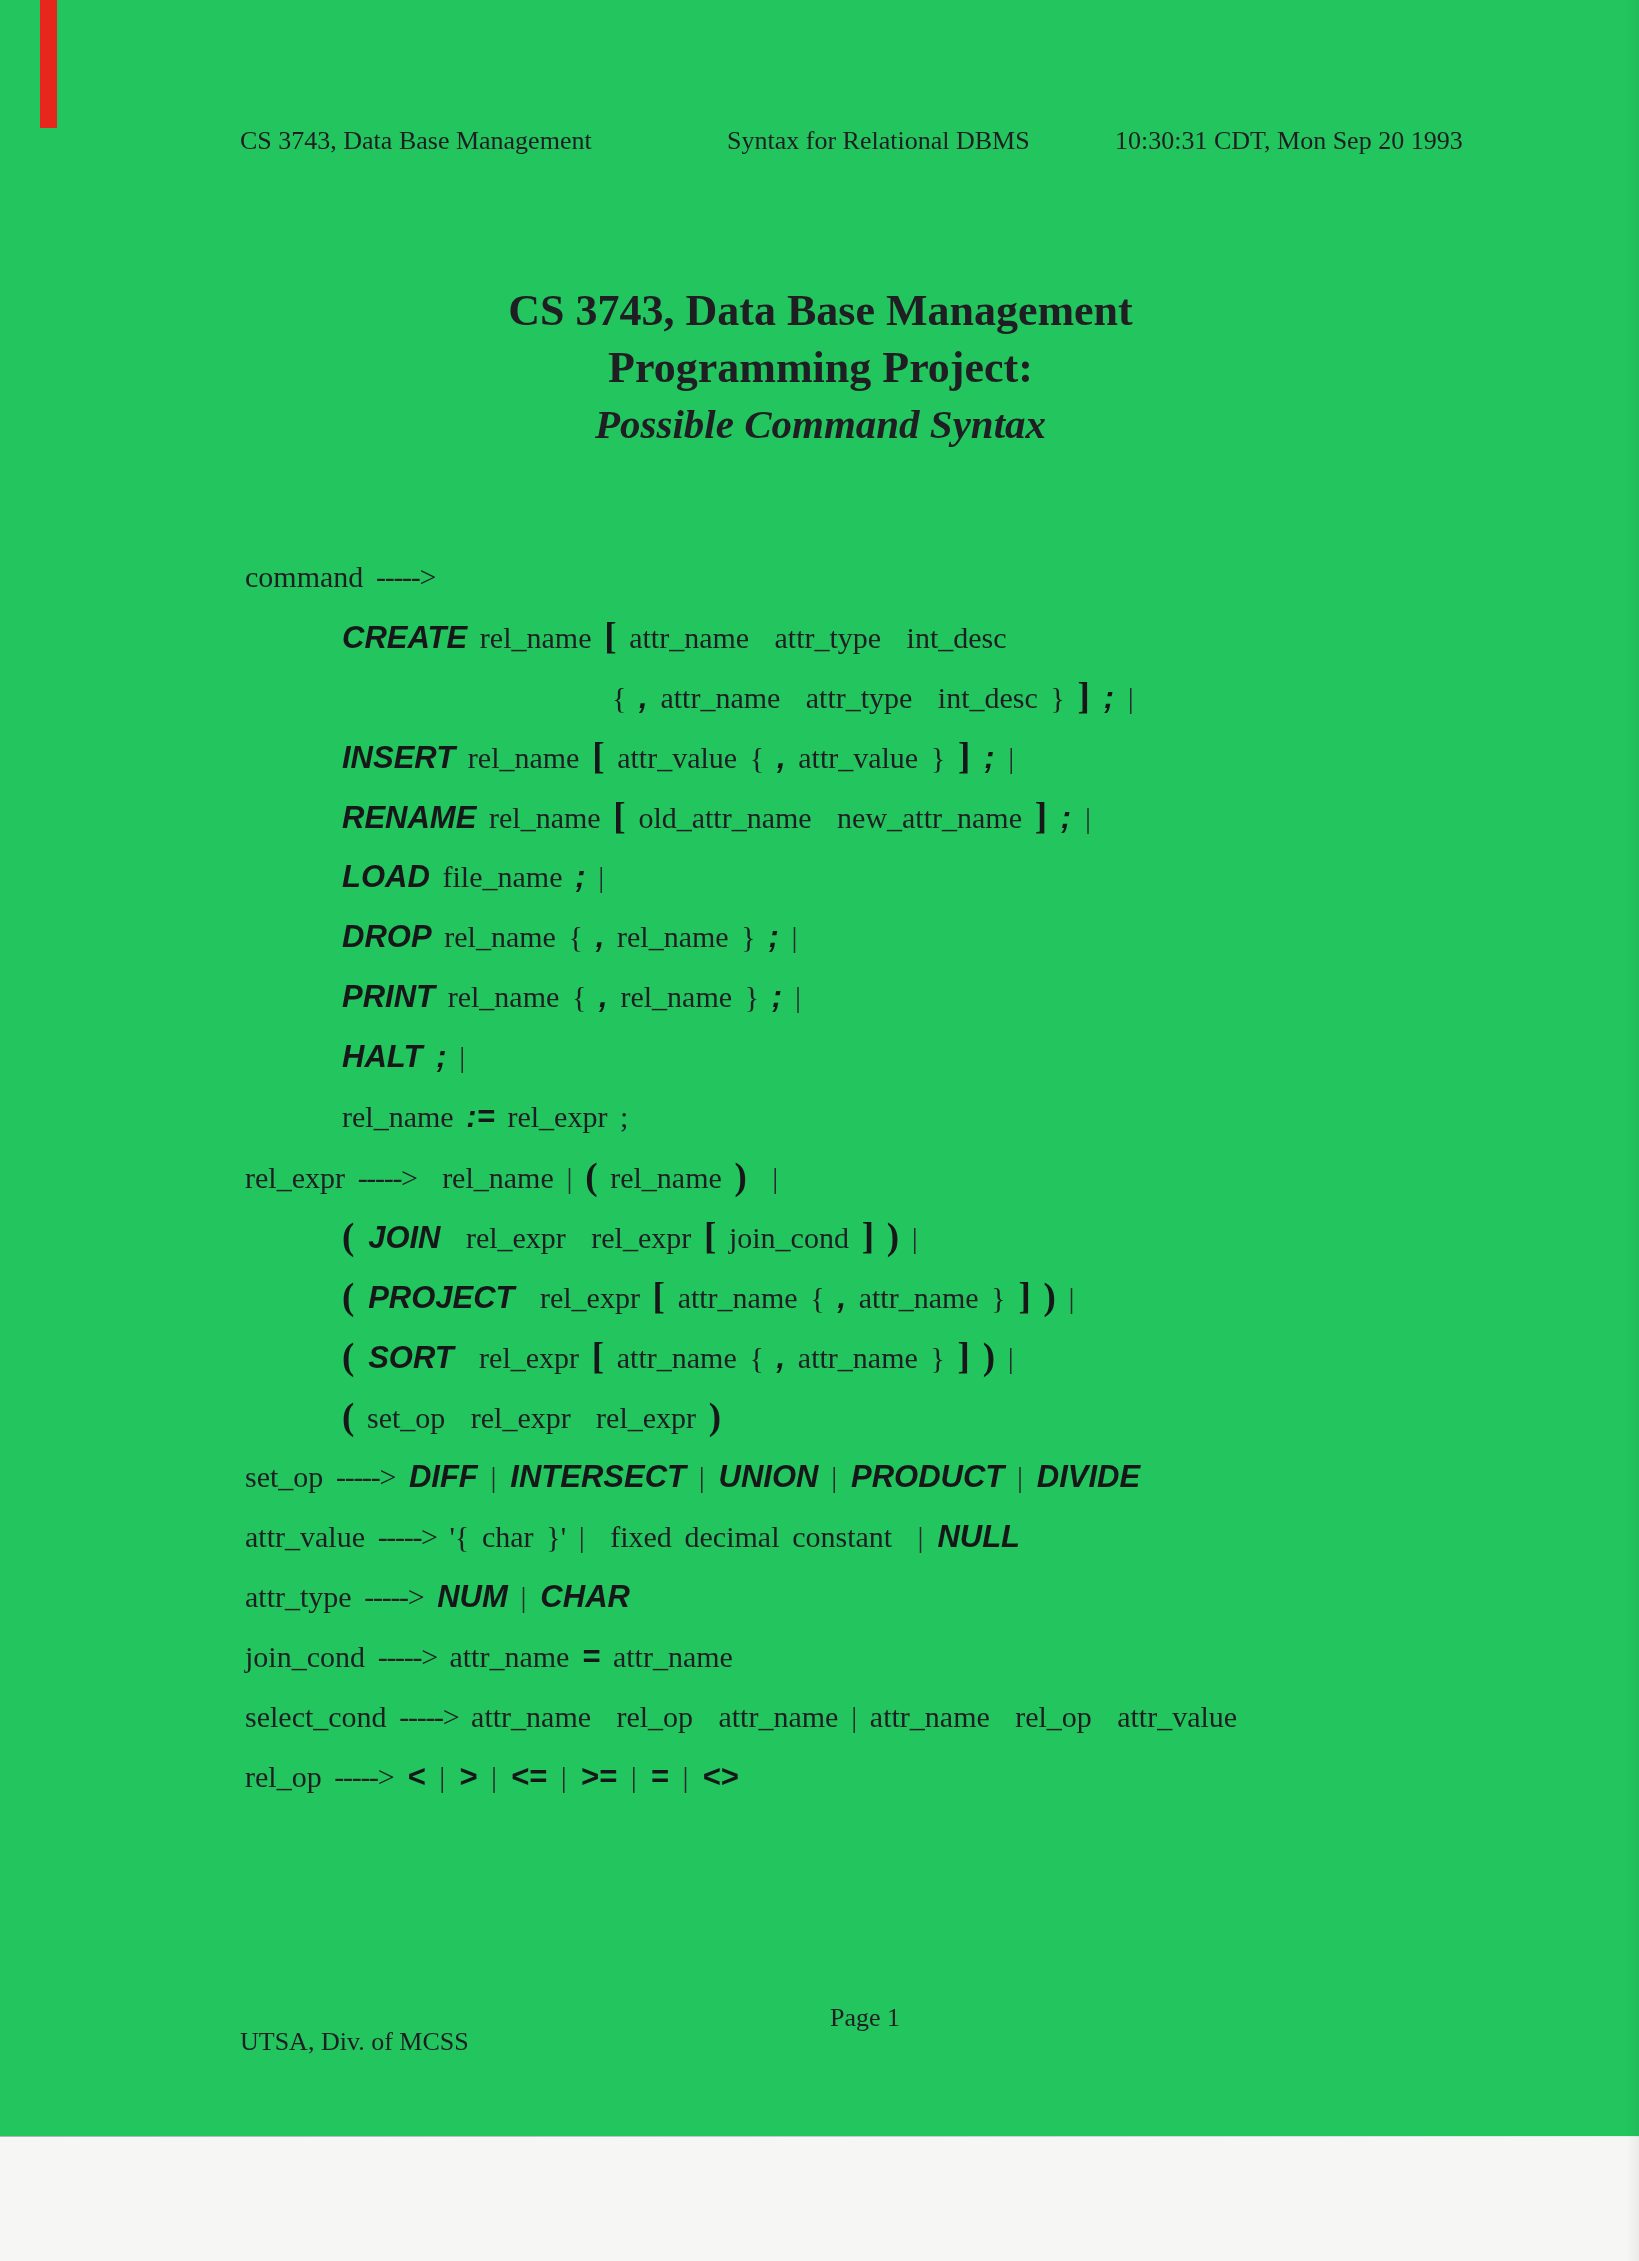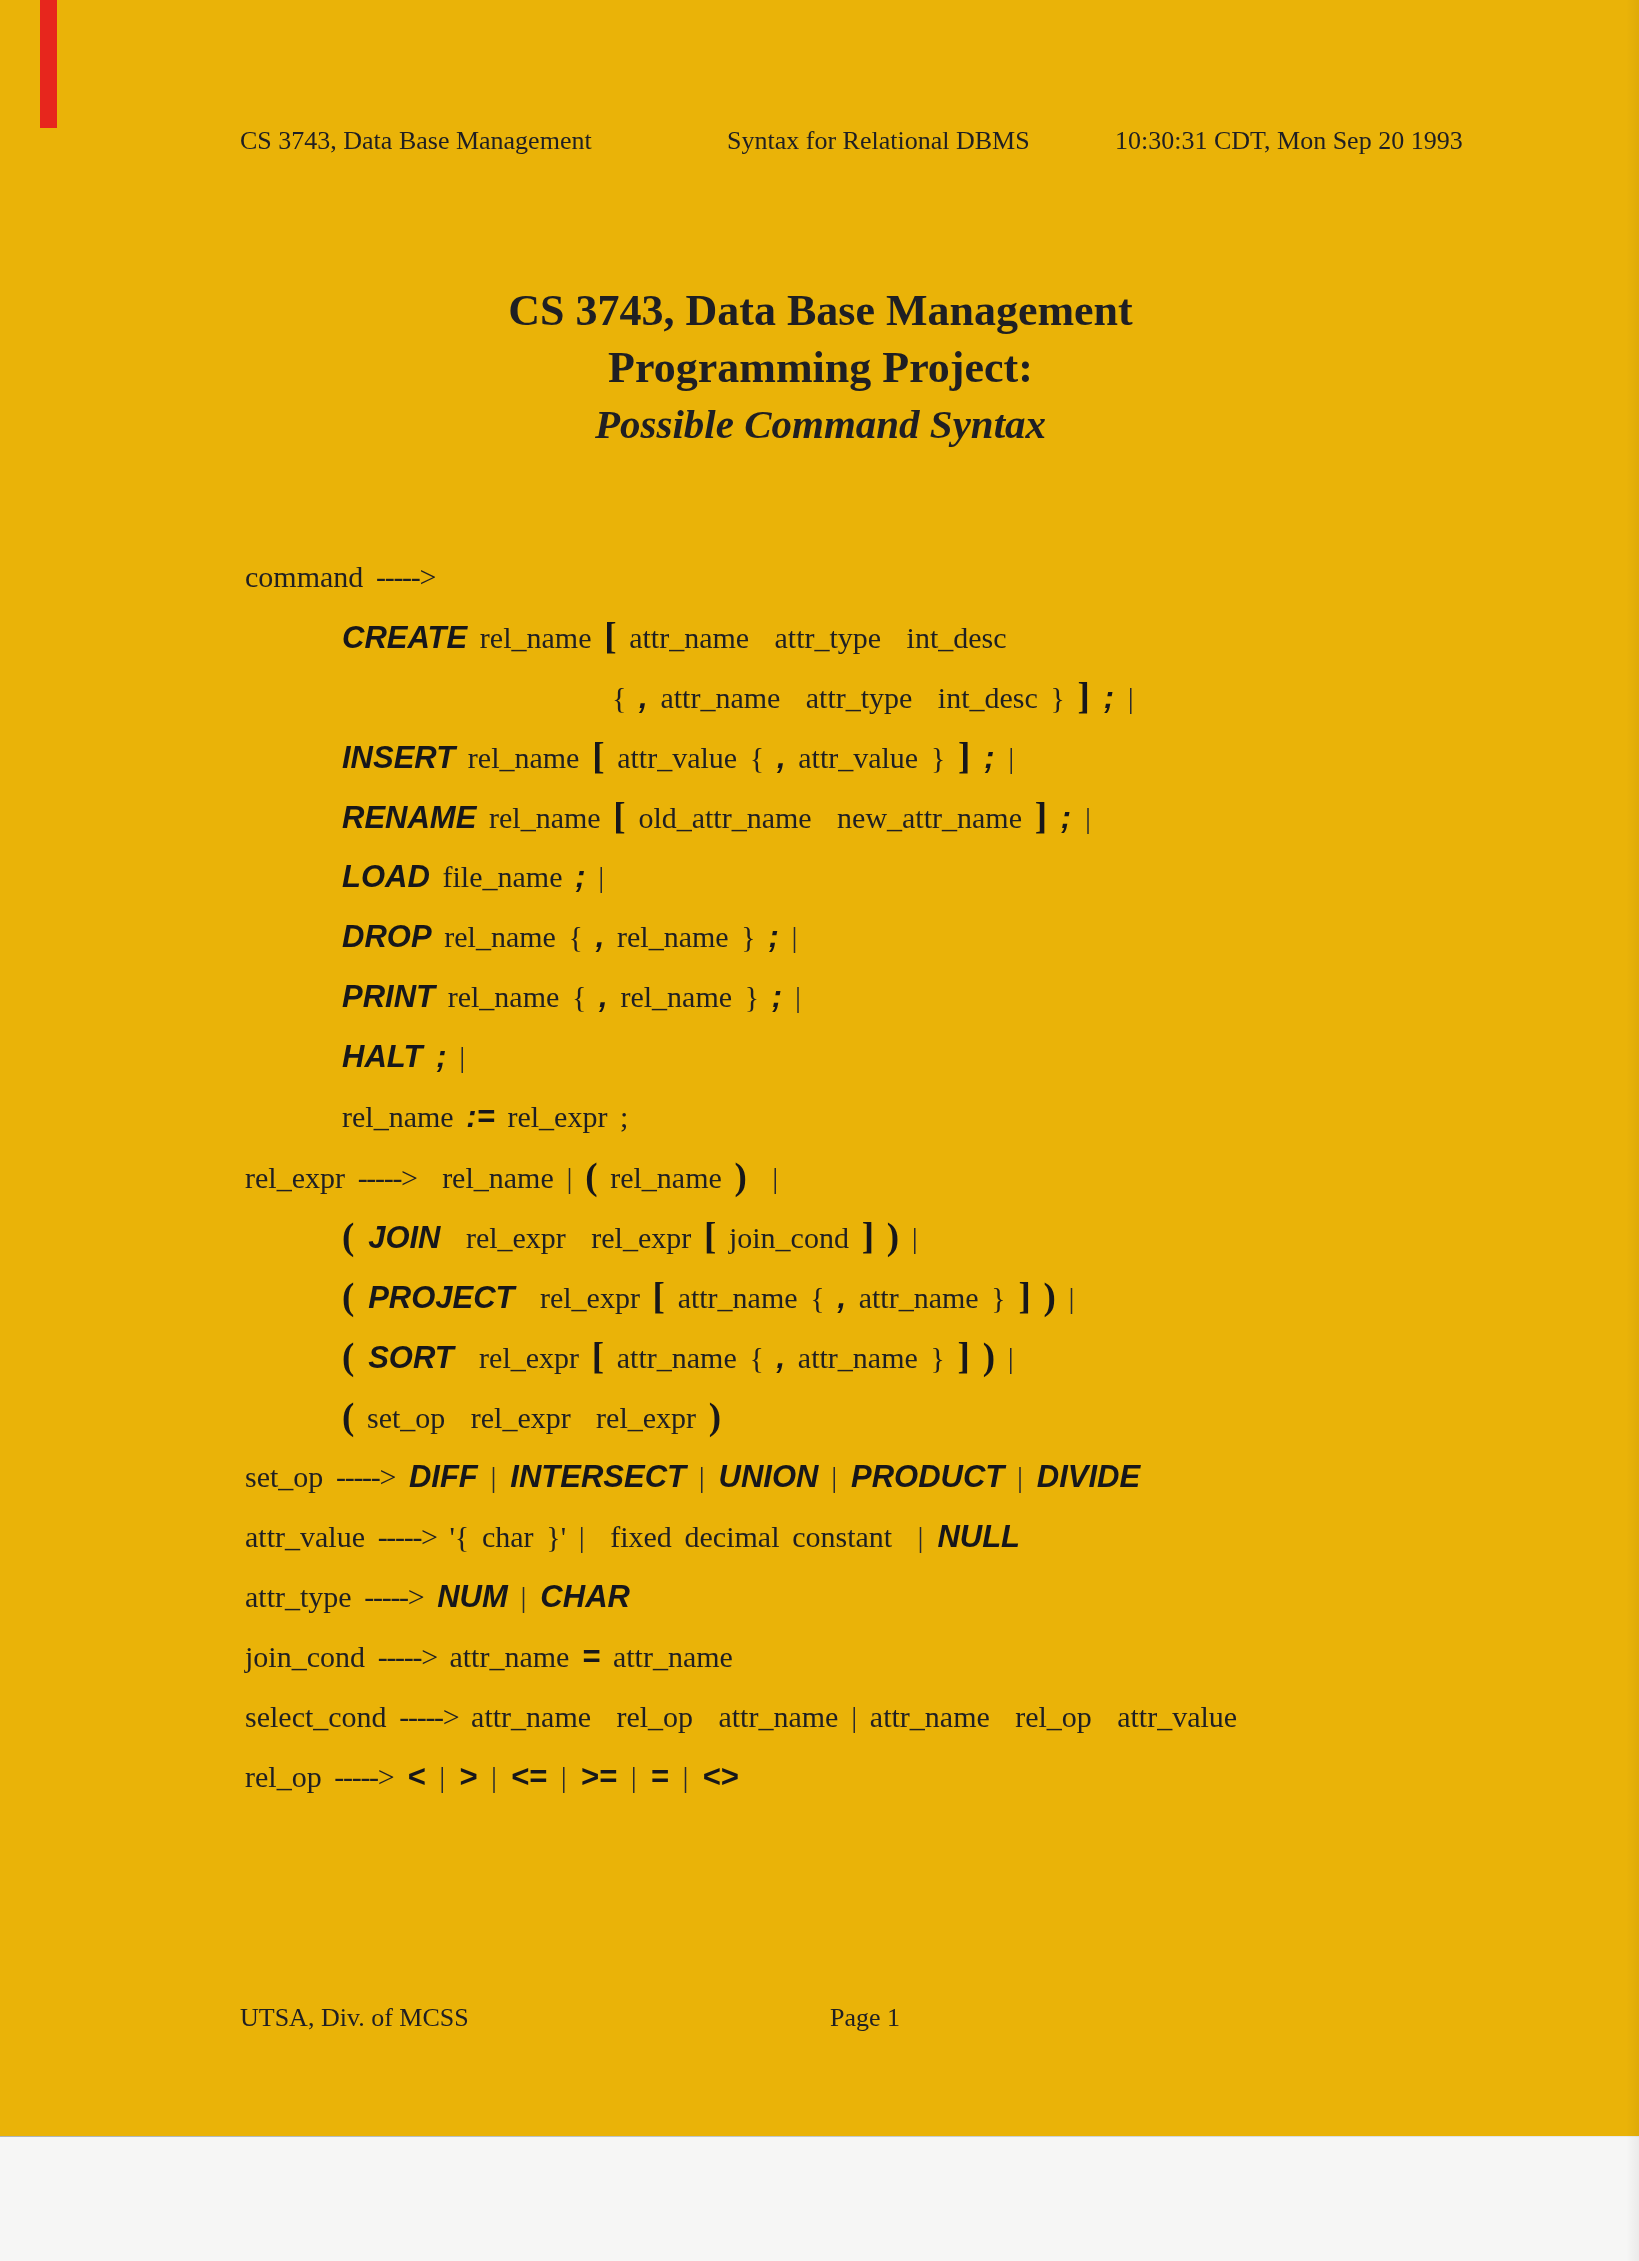--- a/index.html
+++ b/index.html
@@ -1,19 +1,19 @@
 <!DOCTYPE html>
 <html style="font-size:10.3px"><head>
 <meta charset="utf-8">
 <style>
   html,body{margin:0;padding:0;background:#ffffff;}
   .page{
     position:relative;
     width:1640px;height:2261px;
-    background:#eab308;
+    background:#22c55e;
     font-family:"Liberation Serif", serif;
     color:#1f1f23;
     overflow:hidden;
   }
   
   .red-mark{position:absolute;left:40px;width:17px;background:#e7261d;}
   .red-mark.top{top:0;height:128px;}
   .red-mark.bottom{top:2158px;height:103px;}
   
   .bottom-area{
@@ -48,21 +48,21 @@
   .ind1{margin-left:97px;}
   .ind2{margin-left:367px;}
   .seg-p{font-family:"Liberation Serif", serif;}
   .seg-ar{font-family:"Liberation Serif", serif;letter-spacing:-1.3px;}
   .seg-b{font-family:"Liberation Sans", sans-serif;font-weight:bold;font-size:31px;color:#17171a;font-style:italic;}
   .seg-br{font-family:"Liberation Serif", serif;font-weight:bold;font-size:37px;vertical-align:-1.3px;color:#17171a;}
   .seg-bar{font-family:"Liberation Serif", serif;font-size:30px;color:#2b2b2e;}
   
   .pg-footer{position:absolute;top:2003px;left:0;width:100%;font-size:26px;}
   .pg-footer span{position:absolute;white-space:pre;}
-  .f-left{left:240px;}
+  .f-left{left:240px;margin-top:24px;}
   .f-page{left:830px;}
 </style>
 </head>
 <body>
 
 <div class="page">
 
   <div class="red-mark top"></div>
   <div class="red-mark bottom"></div>
   <div class="bottom-area"></div>

